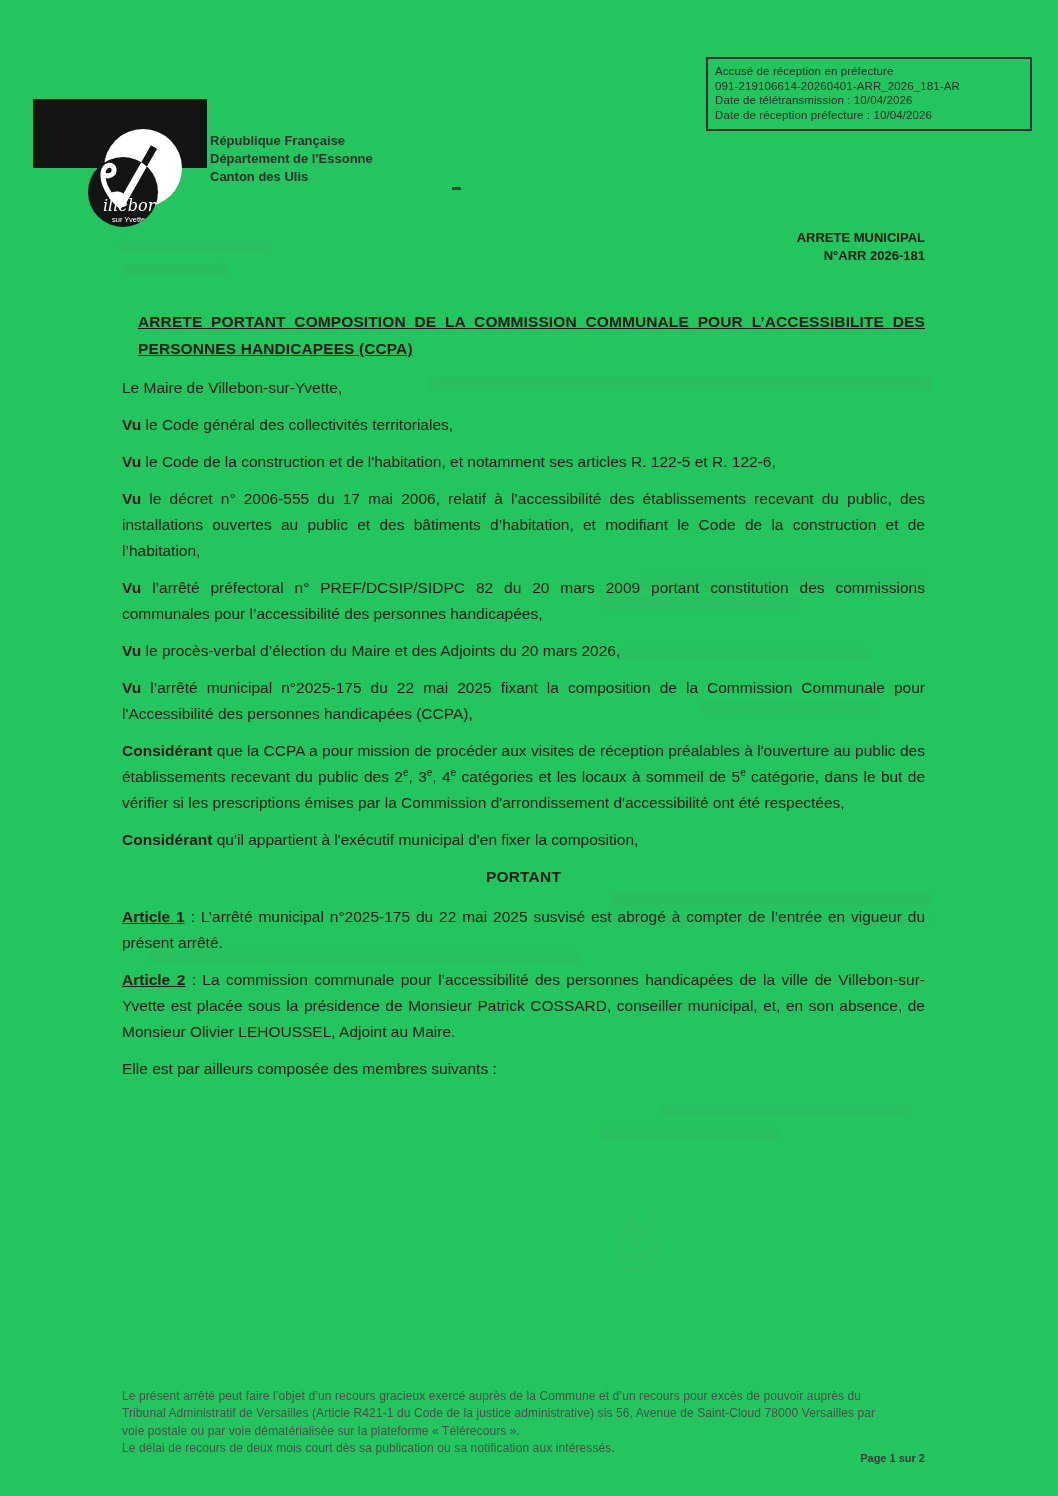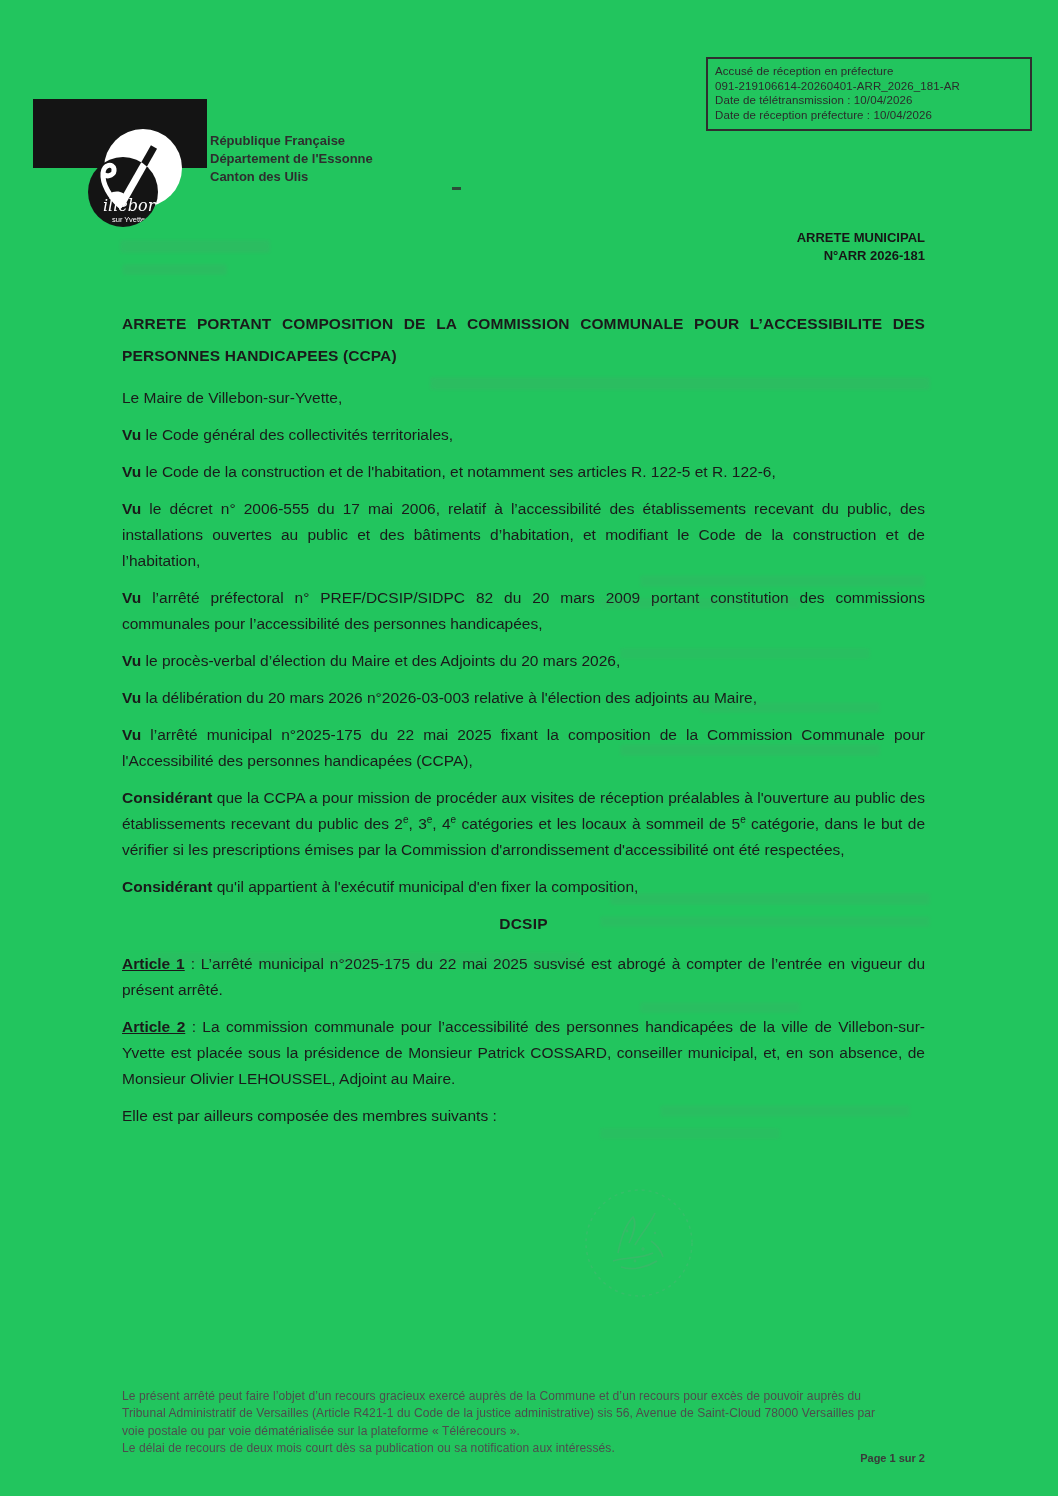--- a/index.html
+++ b/index.html
@@ -26,22 +26,22 @@
   .doc-title{
     position:absolute; right:133px; top:229px; text-align:right;
     font-weight:bold; font-size:13px; line-height:1.4; color:#161616;
   }
   
   .content{
     position:absolute; left:122px; top:308px; width:803px;
     font-size:15.5px; line-height:26px;
   }
   .subject{
-    font-weight:bold; text-align:justify; line-height:32px;
-    margin:0 0 13px 0; letter-spacing:.1px;
+    font-weight:bold; text-align:justify; line-height:27px;
+    margin:0 0 13px 16px; letter-spacing:.1px;text-decoration:underline;
   }
   .para{margin:0 0 11px 0; text-align:justify;}
   .para b{font-weight:bold;}
   .para sup{font-size:10px; line-height:0; vertical-align:super;}
   .lead-underline{font-weight:bold; text-decoration:underline;}
   .arrete-heading{
     text-align:center; font-weight:bold; margin:4px 0 14px 0; letter-spacing:.2px;
   }
   .closing{margin-top:5px;}
   
@@ -110,28 +110,27 @@
   <div class="content">
     <p class="subject">ARRETE PORTANT COMPOSITION DE LA COMMISSION COMMUNALE POUR L’ACCESSIBILITE DES PERSONNES HANDICAPEES (CCPA)</p>
 
     <p class="para">Le Maire de Villebon-sur-Yvette,</p>
 
     <p class="para"><b>Vu</b><span> le Code général des collectivités territoriales,</span></p>
     <p class="para"><b>Vu</b><span> le Code de la construction et de l'habitation, et notamment ses articles R. 122-5 et R. 122-6,</span></p>
     <p class="para"><b>Vu</b><span> le décret n° 2006-555 du 17 mai 2006, relatif à l’accessibilité des établissements recevant du public, des installations ouvertes au public et des bâtiments d’habitation, et modifiant le Code de la construction et de l’habitation,</span></p>
     <p class="para"><b>Vu</b><span> l’arrêté préfectoral n° PREF/DCSIP/SIDPC 82 du 20 mars 2009 portant constitution des commissions communales pour l’accessibilité des personnes handicapées,</span></p>
     <p class="para"><b>Vu</b><span> le procès-verbal d’élection du Maire et des Adjoints du 20 mars 2026,</span></p>
-    <p class="para"><b>Vu</b><span> la délibération du 20 mars 2026 n°2026-03-003 relative à l'élection des adjoints au Maire,</span></p>
     <p class="para"><b>Vu</b><span> l’arrêté municipal n°2025-175 du 22 mai 2025 fixant la composition de la Commission Communale pour l'Accessibilité des personnes handicapées (CCPA),</span></p>
 
     <p class="para"><b>Considérant</b><span> que la CCPA a pour mission de procéder aux visites de réception préalables à l'ouverture au public des établissements recevant du public des 2</span><sup>e</sup><span>, 3</span><sup>e</sup><span>, 4</span><sup>e</sup><span> catégories et les locaux à sommeil de 5</span><sup>e</sup><span> catégorie, dans le but de vérifier si les prescriptions émises par la Commission d'arrondissement d'accessibilité ont été respectées,</span></p>
 
     <p class="para"><b>Considérant</b><span> qu'il appartient à l'exécutif municipal d'en fixer la composition,</span></p>
 
-    <p class="para arrete-heading">DCSIP</p>
+    <p class="para arrete-heading">PORTANT</p>
 
     <p class="para"><span class="lead-underline">Article 1</span><span> : L’arrêté municipal n°2025-175 du 22 mai 2025 susvisé est abrogé à compter de l’entrée en vigueur du présent arrêté.</span></p>
     <p class="para"><span class="lead-underline">Article 2</span><span> : La commission communale pour l’accessibilité des personnes handicapées de la ville de Villebon-sur-Yvette est placée sous la présidence de Monsieur Patrick COSSARD, conseiller municipal, et, en son absence, de Monsieur Olivier LEHOUSSEL, Adjoint au Maire.</span></p>
 
     <p class="para closing">Elle est par ailleurs composée des membres suivants :</p>
   </div>
 
   <div class="stamp">
     <svg width="155" height="130" viewBox="0 0 155 130">
       <circle cx="76" cy="60" r="53" fill="none" stroke="#9b9b9b" stroke-width="1.5" opacity=".35" stroke-dasharray="3 4"></circle>

